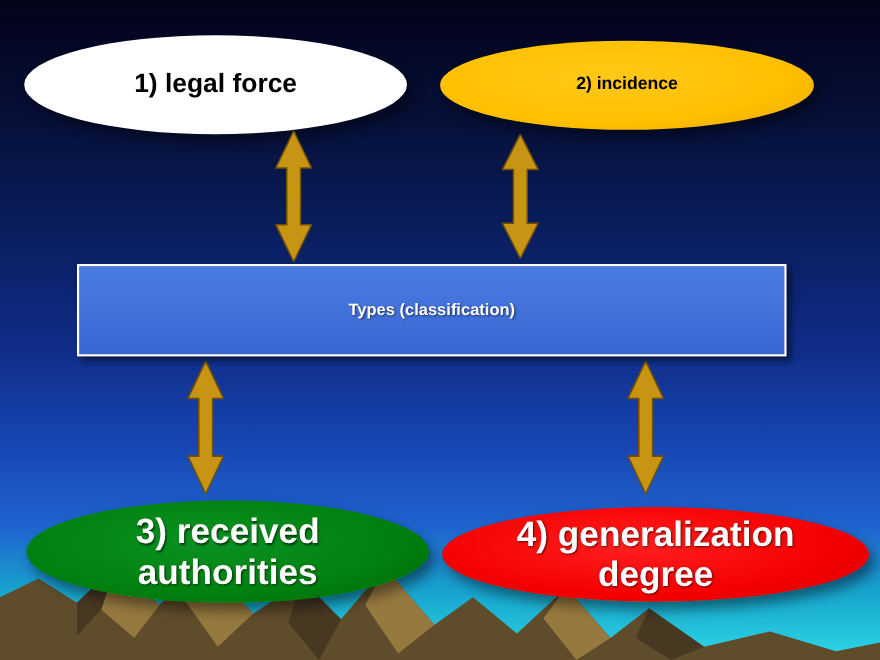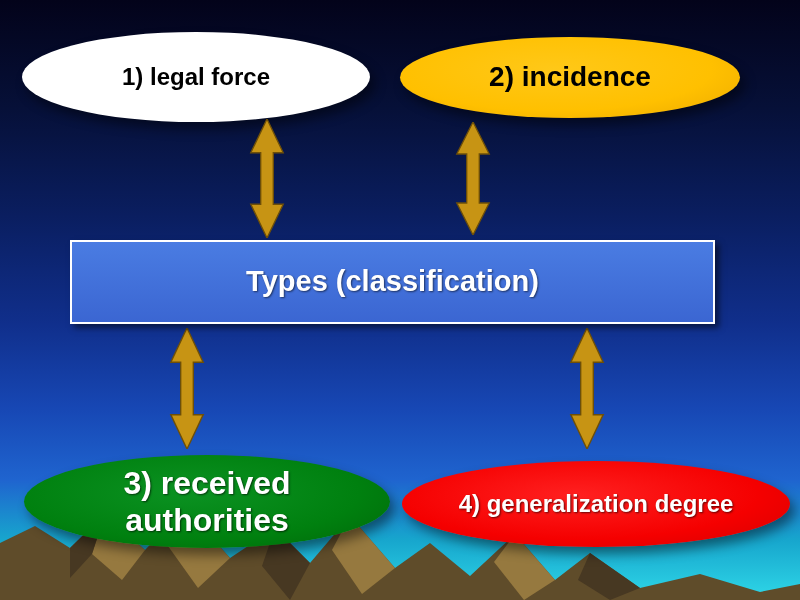--- a/index.html
+++ b/index.html
@@ -30,51 +30,51 @@
     line-height: 1.15;
   }
   .node-white {
     left: 22px; top: 32px; width: 348px; height: 90px;
     background: #ffffff; color: #000000; font-size: 24px;
     box-shadow: 5px 7px 12px rgba(0,0,0,0.45);
   }
   .node-orange {
     left: 400px; top: 37px; width: 340px; height: 81px;
     background: radial-gradient(ellipse at 45% 40%, #ffc818 0%, #ffc000 60%, #eaa800 100%);
-    color: #000000; font-size: 28px;
+    color: #000000; font-size: 16px;
     box-shadow: 5px 7px 12px rgba(0,0,0,0.45);
   }
   .node-green {
     left: 24px; top: 455px; width: 366px; height: 93px;
     background: radial-gradient(ellipse at 45% 40%, #0b9222 0%, #00800f 60%, #006608 100%);
     color: #ffffff; font-size: 32px; padding: 0 58px; box-sizing: border-box;
     text-shadow: 1px 1px 2px rgba(0,0,0,0.6);
     box-shadow: 5px 7px 12px rgba(0,0,0,0.45);
   }
   .node-red {
     left: 402px; top: 461px; width: 388px; height: 86px;
     background: radial-gradient(ellipse at 45% 40%, #ff2020 0%, #f50000 60%, #d40000 100%);
-    color: #ffffff; font-size: 24px; padding: 0 52px; box-sizing: border-box;
+    color: #ffffff; font-size: 32px; padding: 0 52px; box-sizing: border-box;
     text-shadow: 1px 1px 2px rgba(0,0,0,0.6);
     box-shadow: 5px 7px 12px rgba(0,0,0,0.45);
   }
   .title-box {
     position: absolute;
     left: 70px; top: 240px; width: 645px; height: 84px;
     background: linear-gradient(180deg, #4a7ce2 0%, #3b66d2 100%);
     border: 2px solid #ffffff;
     box-sizing: border-box;
     box-shadow: 4px 4px 6px rgba(0,0,0,0.5);
     display: flex;
     flex-direction: column;
     align-items: center;
     justify-content: center;
     color: #ffffff;
     font-weight: bold;
-    font-size: 29px;
+    font-size: 15px;
     line-height: 1.35;
     text-align: center;
     text-shadow: 1px 1px 2px rgba(0,0,0,0.55);
   }
   .arrow {
     position: absolute;
     width: 36px;
   }
   .arrow svg { display: block; width: 100%; height: 100%; }
   .arrow-1 { left: 249px; top: 119px; height: 119px; }

